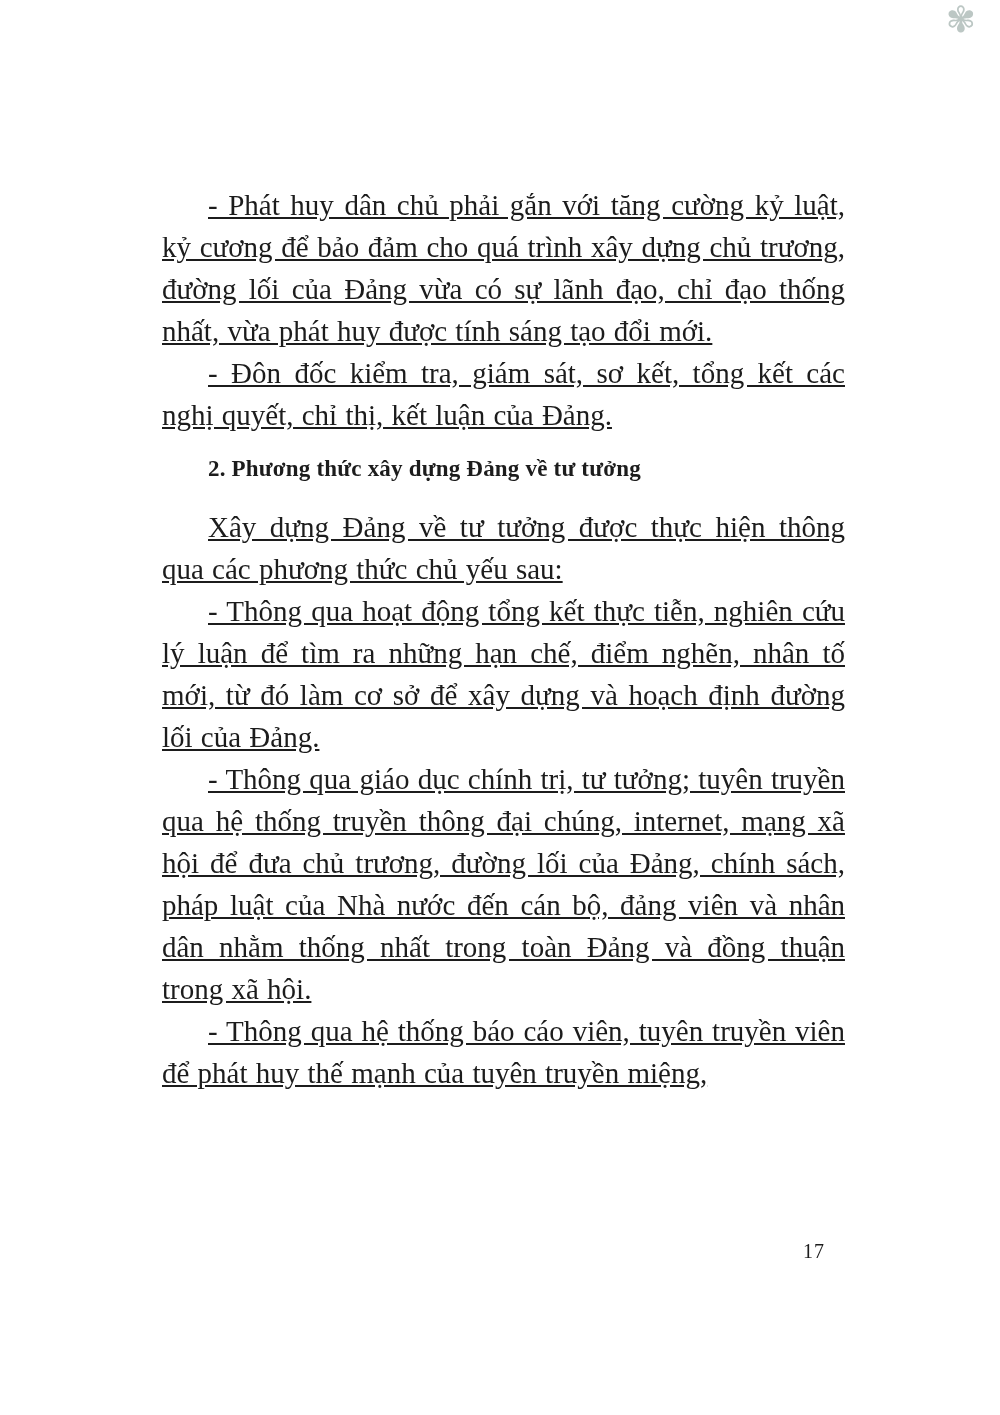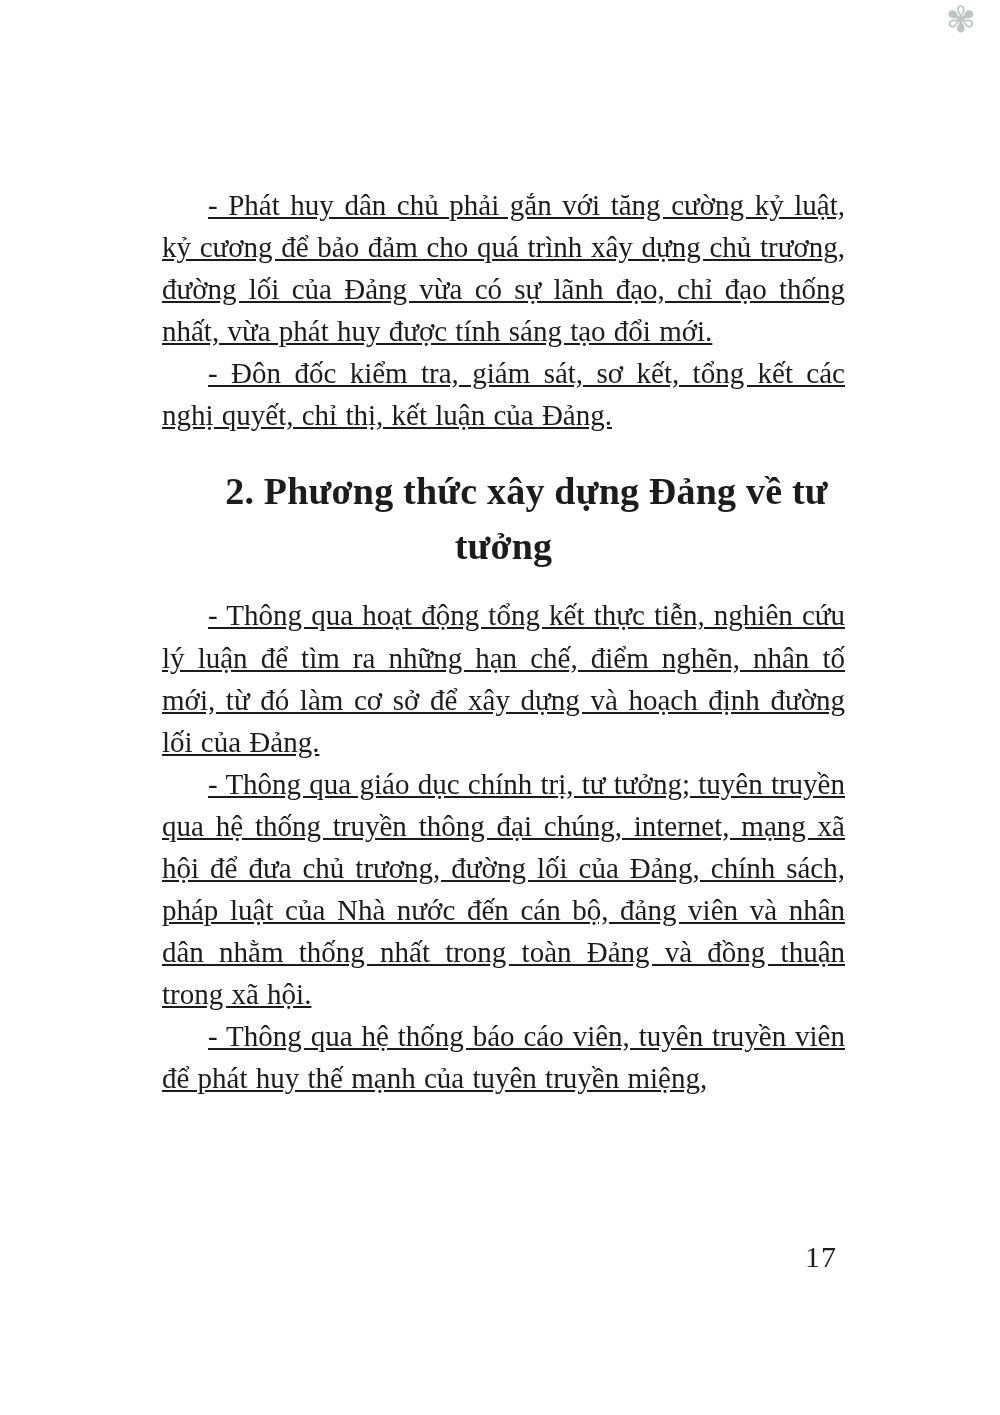--- a/index.html
+++ b/index.html
@@ -34,46 +34,47 @@
     text-align: justify;
   }
   .text-block p {
     margin: 0;
     padding: 0;
     text-indent: 46px;
     word-spacing: 1px;
     text-decoration: underline;
   }
   .text-block h2 {
-    font-size: 38px;
+    font-size: 23px;
     font-weight: bold;
-    margin: 28px 0 20px 0;
+    margin: 16px 0 20px 0;
     padding: 0;
     text-indent: 46px;
-    text-align: center;
+    text-align: left;
     letter-spacing: 0.2px;
   }
   .page-number {
     position: absolute;
     top: 1240px;
-    right: 163px;
-    font-size: 30px;
+    right: 175px;
+    font-size: 20px;
     color: #1c1c1c;
     letter-spacing: 1px;
   }
 </style>
 </head>
 <body>
 
 <span class="corner-decoration">✾</span>
 
 <main class="text-block">
   <p>- Phát huy dân chủ phải gắn với tăng cường kỷ luật, kỷ cương để bảo đảm cho quá trình xây dựng chủ trương, đường lối của Đảng vừa có sự lãnh đạo, chỉ đạo thống nhất, vừa phát huy được tính sáng tạo đổi mới.</p>
   <p>- Đôn đốc kiểm tra, giám sát, sơ kết, tổng kết các nghị quyết, chỉ thị, kết luận của Đảng.</p>
 
   <h2>2. Phương thức xây dựng Đảng về tư tưởng</h2>
 
+  <p>Xây dựng Đảng về tư tưởng được thực hiện thông qua các phương thức chủ yếu sau:</p>
   <p>- Thông qua hoạt động tổng kết thực tiễn, nghiên cứu lý luận để tìm ra những hạn chế, điểm nghẽn, nhân tố mới, từ đó làm cơ sở để xây dựng và hoạch định đường lối của Đảng.</p>
   <p>- Thông qua giáo dục chính trị, tư tưởng; tuyên truyền qua hệ thống truyền thông đại chúng, internet, mạng xã hội để đưa chủ trương, đường lối của Đảng, chính sách, pháp luật của Nhà nước đến cán bộ, đảng viên và nhân dân nhằm thống nhất trong toàn Đảng và đồng thuận trong xã hội.</p>
   <p>- Thông qua hệ thống báo cáo viên, tuyên truyền viên để phát huy thế mạnh của tuyên truyền miệng,</p>
 </main>
 
 <div class="page-number">17</div>
 
 </body></html>

